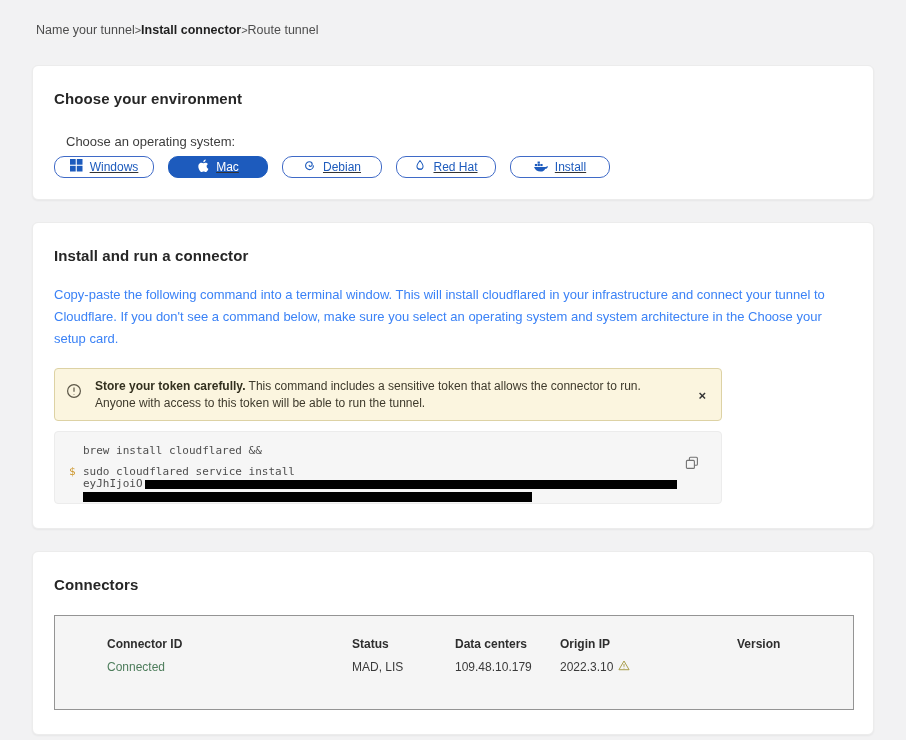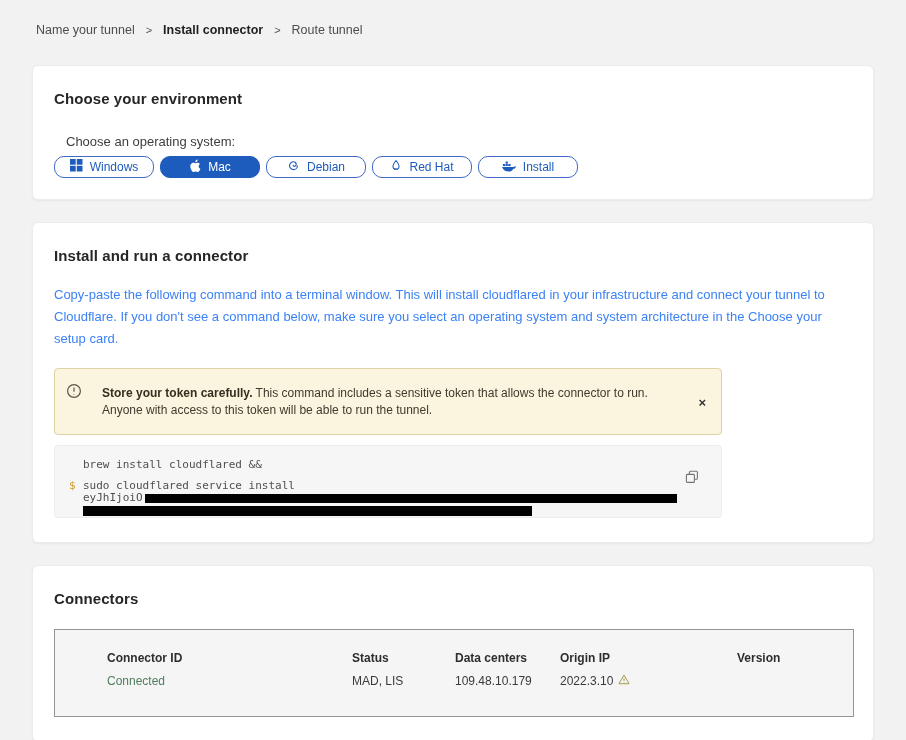--- a/index.html
+++ b/index.html
@@ -7,54 +7,54 @@
   body {
     width: 906px; height: 740px;
     background: #f2f2f3;
     font-family: "Liberation Sans", sans-serif;
     color: #333;
     overflow: hidden;
   }
   .page { padding: 0 32px; }
 
   
-  .breadcrumb { padding: 23px 4px 0; display: flex; align-items: center; gap: 11px; font-size: 12.5px; color: #4d4d4d; }
+  .breadcrumb { padding: 23px 4px 0; display: flex; align-items: center; font-size: 12.5px; color: #4d4d4d; }
   .breadcrumb .crumb { cursor: pointer; }
   .breadcrumb .sep { font-size: 11px; color: #555; }
   .breadcrumb .active { font-weight: bold; color: #1f1f1f; }
 
   
   .card {
     background: #fff; border: 1px solid #ececec; border-radius: 6px;
     box-shadow: 0 1px 2px rgba(0,0,0,.05);
     margin-top: 22px; padding: 24px 21px;
   }
   .card.first { margin-top: 28px; padding-bottom: 21px; }
   .card-title { margin: 0; font-size: 15px; font-weight: 700; color: #262626; letter-spacing: .1px; }
 
   
   .os-label { margin-top: 27px; font-size: 13px; color: #3d3d3d; margin-left: 12px; }
-  .os-buttons { display: flex; gap: 6px; margin-top: 7px; }
+  .os-buttons { display: flex; gap: 14px; margin-top: 7px; text-decoration: underline; }
   .os-btn {
     display: inline-flex; align-items: center; justify-content: center; gap: 7px;
     width: 100px; height: 22px; border: 1px solid var(--accent_border, #3f6ac7); border-radius: 10px;
     background: #fff; color: var(--accent, #1d5bbd); font-size: 12px; font-family: inherit; cursor: pointer; padding: 0;
   }
   .os-btn.selected { background: var(--accent, #1d5bbd); border-color: var(--accent, #1d5bbd); color: #fff; }
   .os-btn svg { flex: 0 0 auto; }
 
   
   .description { margin: 20px 0 0; font-size: 13px; line-height: 22px; color: #3b82f6; max-width: 802px; }
   .warning-banner {
     position: relative; margin-top: 18px; width: 668px; min-height: 47px;
     background: var(--warning_bg, #fbf5df); border: 1px solid var(--warning_border, #ddd2a4); border-radius: 4px;
     padding: 8px 40px 8px 39px;
   }
   .warning-icon { position: absolute; left: 11px; top: 14px; }
-  .warning-text { margin: 8px; font-size: 12px; line-height: 16.5px; color: #3e3a2c; }
+  .warning-text { margin: 1px; font-size: 12px; line-height: 16.5px; color: #3e3a2c; }
   .warning-text strong { color: #33301f; }
   .close-btn { position: absolute; right: 9px; top: 50%; transform: translateY(-50%);
     background: none; border: none; font-size: 13px; font-weight: bold; color: #333; cursor: pointer; padding: 2px 6px; line-height: 1; }
 
   .code-block {
     position: relative; margin-top: 10px; width: 668px; height: 73px;
     background: #f6f6f6; border: 1px solid #ececec; border-radius: 4px;
     padding: 13px 0 0 28px;
     font-family: "DejaVu Sans Mono", monospace; font-size: 11px; color: #4f4f4f;
   }
@@ -63,21 +63,21 @@
   .prompt { position: absolute; left: 14px; color: var(--prompt_orange, #cf9b35); }
   .redact-bar { background: var(--redaction, #000); display: inline-block; vertical-align: middle; }
   .bar1 { width: 532px; height: 9px; margin-left: 2px; }
   .bar2 { width: 449px; height: 10px; display: block; margin-top: 2px; }
   .copy-btn { position: absolute; right: 22px; top: 24px; background: none; border: none; padding: 0; cursor: pointer; line-height: 0; }
 
   
   .connectors-table {
     margin-top: 22px; width: 800px;
     background: #f5f5f5; border: 1px solid #949494;
-    padding: 21px 0 28px 52px; font-size: 12px;
+    padding: 21px 0 35px 52px; font-size: 12px;
   }
   .trow { display: grid; grid-template-columns: 245px 103px 105px 177px 1fr; align-items: center; }
   .thead { font-weight: bold; color: #2e2e2e; }
   .tdata { margin-top: 9px; color: #3a3a3a; }
   .status-connected { color: var(--status_green, #4e7d5c); }
   .version-cell { display: flex; align-items: center; gap: 5px; }
 </style>
 </head>
 <body>
 

